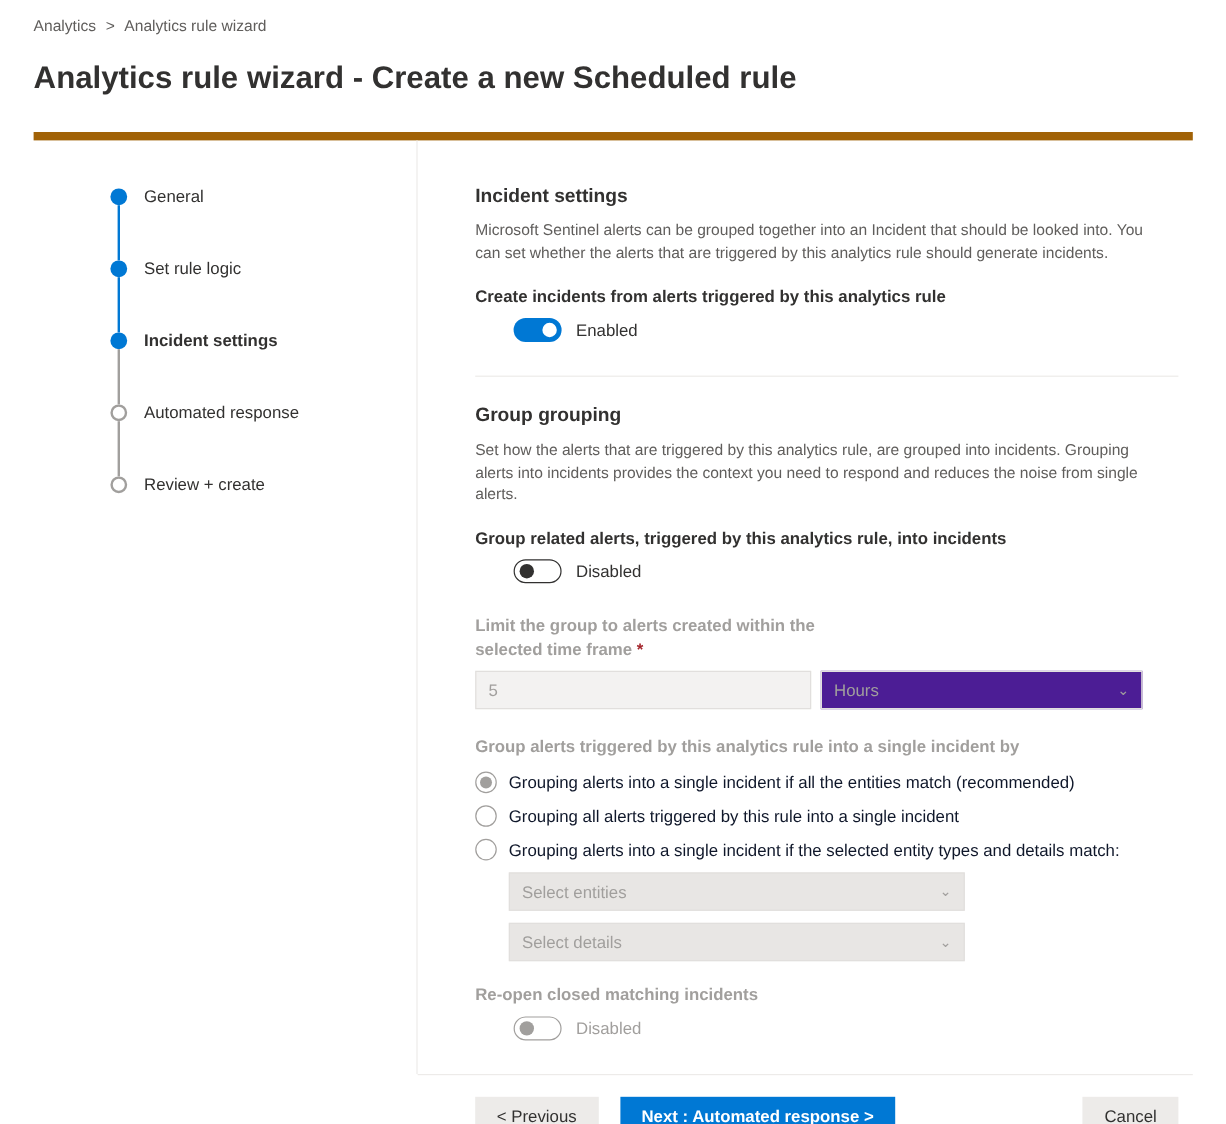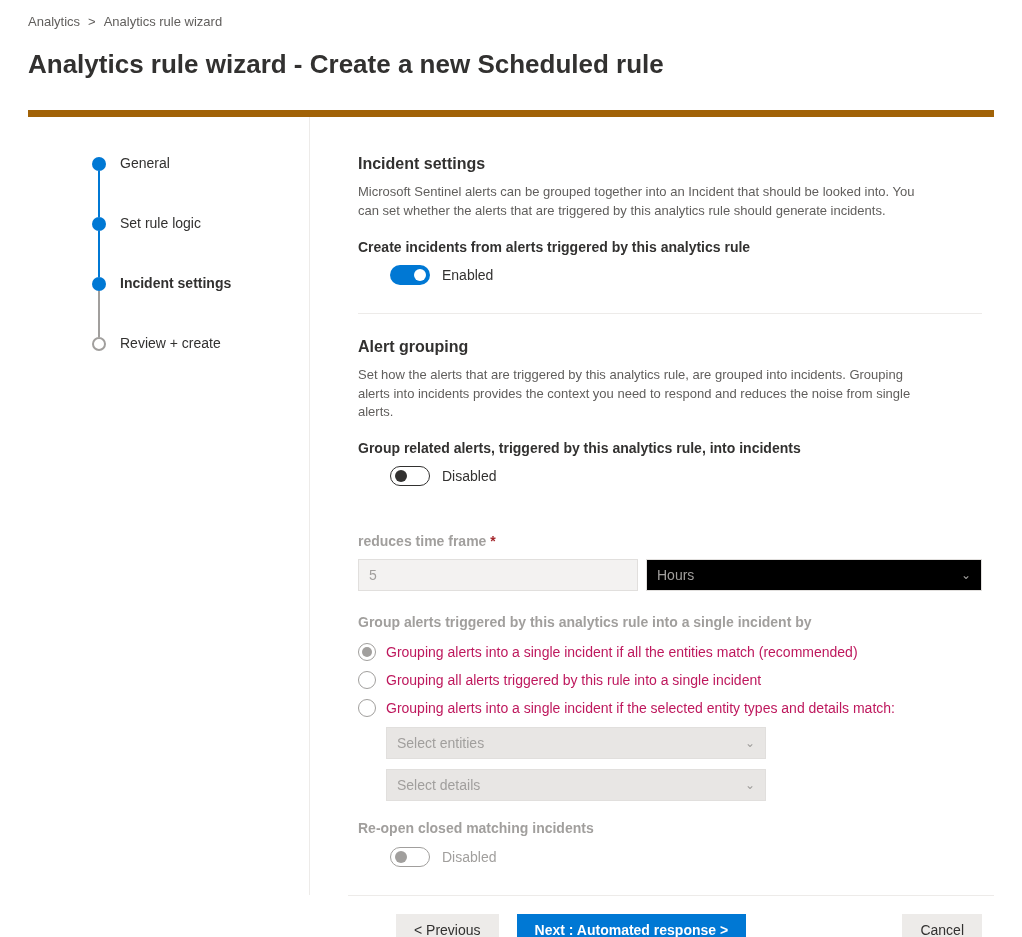--- a/index.html
+++ b/index.html
@@ -149,24 +149,24 @@
   .text-input {
     width: 280px;
     height: 32px;
     border: 1px solid #e1dfdd;
     background: #f3f2f1;
     padding: 0 10px;
     font-size: 14px;
     color: #a19f9d;
   }
   .select {
-    width: 336px;
+    width: 268px;
     height: 32px;
     border: 1px solid #e1dfdd;
-    background: #000000;
+    background: #4c1d95;
     padding: 0 10px;
     font-size: 14px;
     color: #a19f9d;
     display: flex;
     align-items: center;
     justify-content: space-between;
   }
   .chevron { color: #a19f9d; font-size: 12px; }
   .radio-group { margin-top: 10px; }
   .radio-row {
@@ -184,21 +184,21 @@
     align-items: center;
     justify-content: center;
     flex-shrink: 0;
   }
   .radio.selected .radio-inner {
     width: 10px;
     height: 10px;
     border-radius: 50%;
     background: #a19f9d;
   }
-  .radio-label { font-size: 14px; color: #be185d; }
+  .radio-label { font-size: 14px; color: #0f172a; }
   .indent-selects { margin-left: 28px; margin-top: 6px; margin-bottom: 18px; }
   .indent-selects .select { width: 380px; margin-bottom: 10px; background: #e8e6e4; }
 
   .footer {
     border-top: 1px solid #edebe9;
     padding: 18px 12px 0 48px;
     margin-left: 320px;
     display: flex;
     align-items: center;
     gap: 18px;
@@ -235,54 +235,59 @@
     </div>
     <div class="step">
       <div class="step-dot"></div>
       <div class="step-line"></div>
       <span class="step-label">Set rule logic</span>
     </div>
     <div class="step active pending-line">
       <div class="step-dot"></div>
       <div class="step-line"></div>
       <span class="step-label">Incident settings</span>
+    </div>
+    <div class="step pending pending-line">
+      <div class="step-dot"></div>
+      <div class="step-line"></div>
+      <span class="step-label">Automated response</span>
     </div>
     <div class="step pending">
       <div class="step-dot"></div>
       <span class="step-label">Review + create</span>
     </div>
   </nav>
 
   <div class="main">
     <div class="section-title">Incident settings</div>
     <div class="section-desc">Microsoft Sentinel alerts can be grouped together into an Incident that should be looked into. You can set whether the alerts that are triggered by this analytics rule should generate incidents.</div>
     <div class="field-label">Create incidents from alerts triggered by this analytics rule</div>
     <div class="toggle-row">
       <div class="toggle on">
         <div class="toggle-thumb"></div>
       </div>
       <span class="toggle-label">Enabled</span>
     </div>
 
     <hr class="divider">
 
-    <div class="section-title">Alert grouping</div>
+    <div class="section-title">Group grouping</div>
     <div class="section-desc">Set how the alerts that are triggered by this analytics rule, are grouped into incidents. Grouping alerts into incidents provides the context you need to respond and reduces the noise from single alerts.</div>
     <div class="field-label">Group related alerts, triggered by this analytics rule, into incidents</div>
     <div class="toggle-row">
       <div class="toggle off">
         <div class="toggle-thumb"></div>
       </div>
       <span class="toggle-label">Disabled</span>
     </div>
 
     <div class="disabled-area" style="margin-top:26px;">
       <div class="sub-label">
-        <br>
-        <span>reduces time frame</span>
+        <span>Limit the group to alerts created within the</span><br>
+        <span>selected time frame</span>
         <span class="required">*</span>
       </div>
       <div class="input-row">
         <input class="text-input" disabled="" value="5" style="">
         <div class="select">
           <span>Hours</span>
           <span class="chevron">⌄</span>
         </div>
       </div>
 

